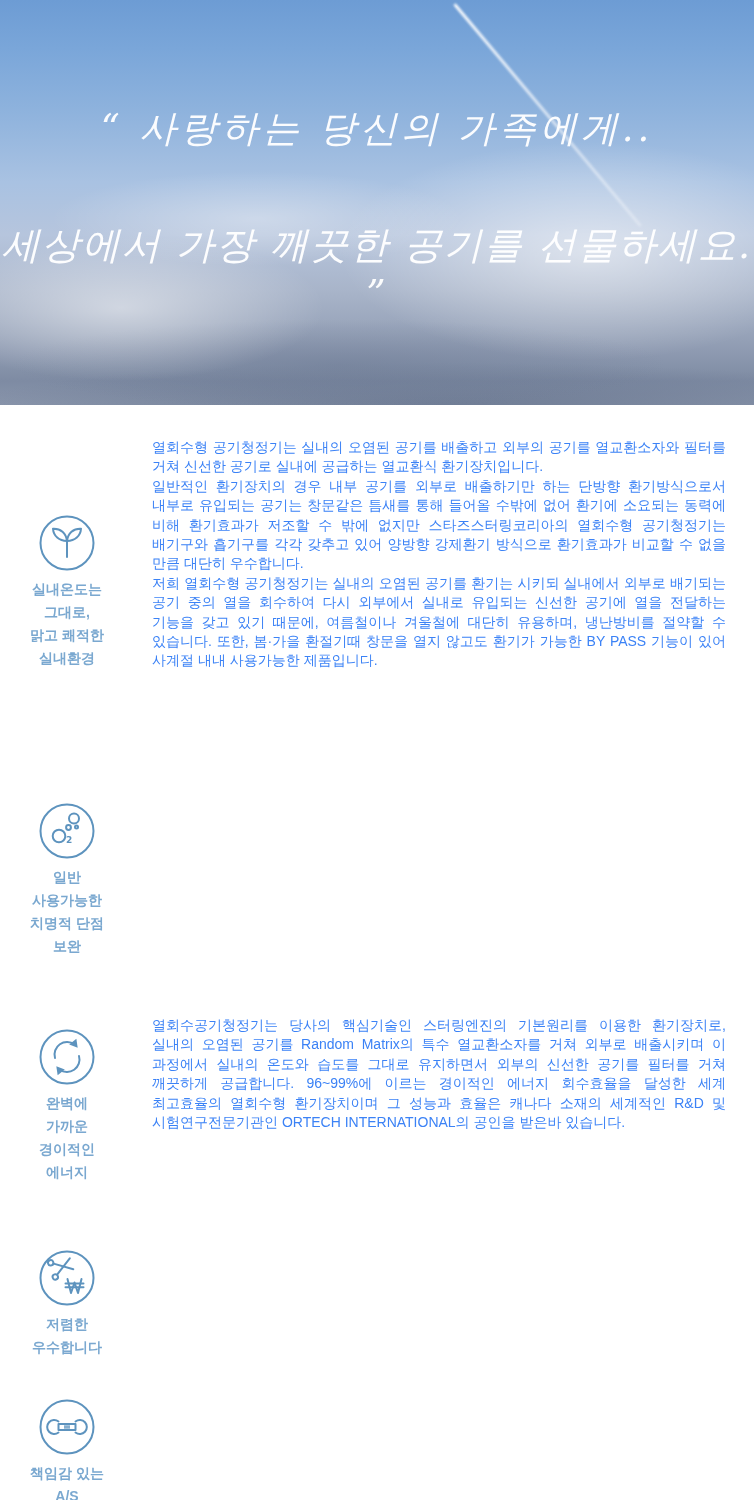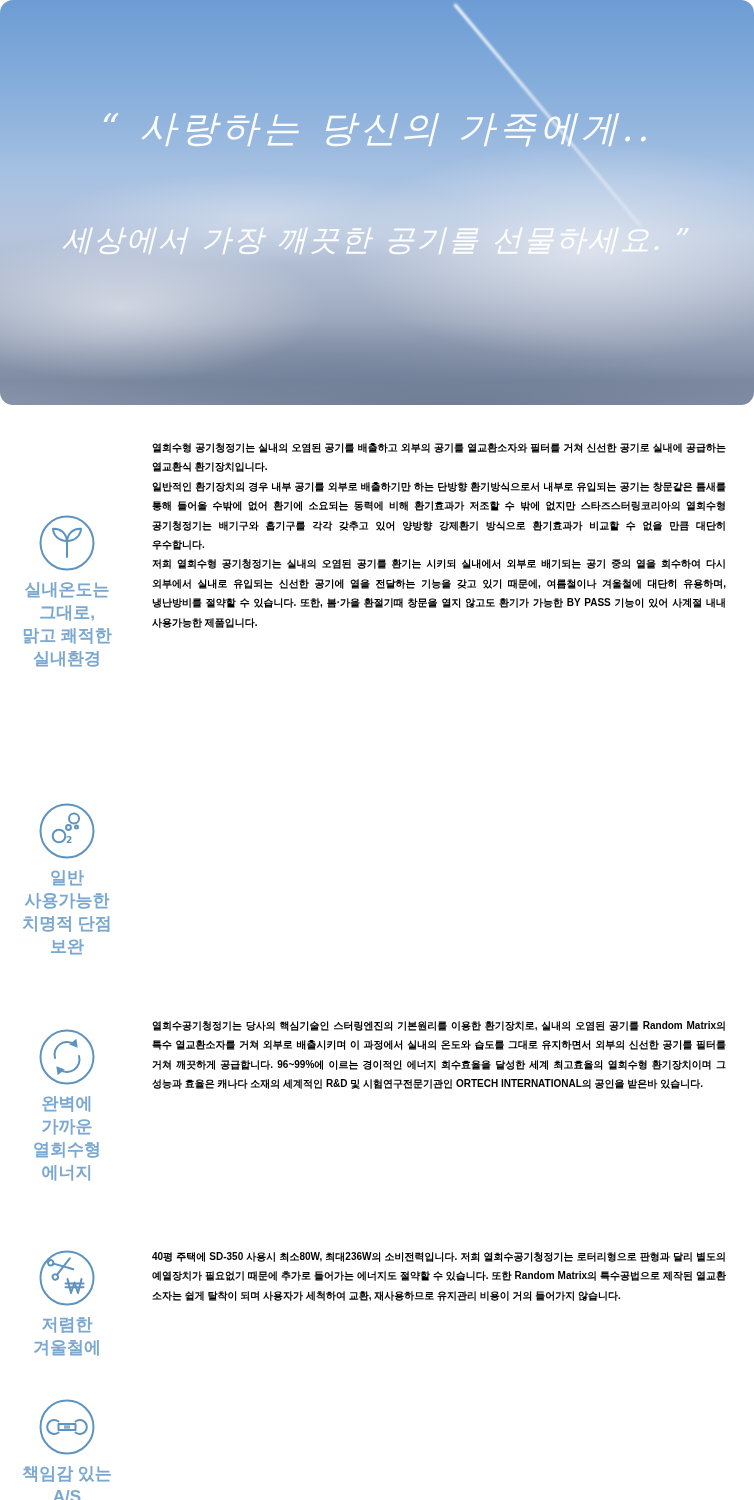--- a/index.html
+++ b/index.html
@@ -12,48 +12,47 @@
   
   .hero {
     position:absolute; top:0; left:0; width:754px; height:405px; overflow:hidden;
     background:
       radial-gradient(55% 45% at 78% 62%, rgba(255,255,255,.55) 0%, rgba(255,255,255,0) 60%),
       radial-gradient(45% 30% at 16% 76%, rgba(255,255,255,.50) 0%, rgba(255,255,255,0) 60%),
       radial-gradient(42% 18% at 34% 54%, rgba(255,255,255,.35) 0%, rgba(255,255,255,0) 65%),
       radial-gradient(62% 16% at 45% 90%, rgba(108,122,148,.50) 0%, rgba(108,122,148,0) 70%),
       radial-gradient(85% 14% at 60% 100%, rgba(92,106,132,.55) 0%, rgba(92,106,132,0) 75%),
       linear-gradient(180deg,#6d9cd4 0%, #7aa6d9 12%, #8fb3dd 28%, #a9c2e2 45%, #b6c5dd 58%, #a8b4c9 72%, #94a0b6 84%, #7e8ba3 94%, #8995ab 100%);
-    border-radius: 13px;
   }
   .contrail {
     position:absolute; left:546px; top:-30px; width:3px; height:290px;
     background:linear-gradient(180deg, rgba(255,255,255,.95), rgba(255,255,255,.30));
     transform:rotate(-40deg); border-radius:3px; filter:blur(1.2px);
   }
   .quote {
     position:absolute; left:0; width:754px; text-align:center;
     color:rgba(255,255,255,.96);
     font-family:"DejaVu Serif","Liberation Serif",serif;
     font-style:italic; font-weight:400;
   }
   .quote-1 { top:104px; font-size:37px; letter-spacing:4px; }
-  .quote-2 { top:220px; font-size:30px; letter-spacing:2px; }
+  .quote-2 { top:220px; font-size:38px; letter-spacing:2px; }
 
   
   .icon-col { position:absolute; left:0; width:134px; text-align:center; }
   .icon-col svg { display:block; margin:0 auto; }
   .icon-label {
     margin-top:6px;
-    font-size:17px; line-height:23px; font-weight:bold;
+    font-size:14px; line-height:23px; font-weight:bold;
     color:#7aa8d0; white-space:pre-line; letter-spacing:0px;
   }
   .body-text {
     position:absolute; left:152px; width:574px;
-    font-size:10px; line-height:19.4px; color:#000000;
-    text-align:justify; white-space:pre-line; word-break:keep-all;font-weight:bold;
+    font-size:14px; line-height:19.4px; color:#3b82f6;
+    text-align:justify; white-space:pre-line; word-break:keep-all;
   }
   .ic { stroke:#5d93be; fill:none; stroke-width:2; stroke-linecap:round; stroke-linejoin:round; }
   .ic-fill { fill:#5d93be; stroke:none; }
   .ic-txt { fill:#5d93be; font-family:"DejaVu Sans","Liberation Sans",sans-serif; font-weight:bold; }
 
   .s1-icon { top:514px; }  .s1-text { top:438px; }
   .s2-icon { top:802px; }  .s2-text { top:832px; }
   .s3-icon { top:1028px; } .s3-text { top:1016px; }
   .s4-icon { top:1249px; } .s4-text { top:1247px; }
   .s5-icon { top:1398px; } .s5-text { top:1424px; }
@@ -103,42 +102,41 @@
   <div class="icon-col s3-icon">
     <svg width="58" height="58" viewBox="0 0 58 58">
       <circle class="ic" cx="29" cy="29" r="26.5"></circle>
       <path class="ic" d="M17,30 A12.5,12.5 0 0 1 36.5,16.5"></path>
       <path class="ic-fill" d="M36.5,10.5 L40.5,18.5 L31.5,18.2 Z" transform="rotate(18 36.5 16.5)"></path>
       <path class="ic" d="M41,28 A12.5,12.5 0 0 1 21.5,41.5"></path>
       <path class="ic-fill" d="M21.5,47.5 L17.5,39.5 L26.5,39.8 Z" transform="rotate(18 21.5 41.5)"></path>
     </svg>
     <div class="icon-label">완벽에
 가까운
-열회수형
+경이적인
 에너지</div>
   </div>
   <div class="body-text s3-text">열회수공기청정기는 당사의 핵심기술인 스터링엔진의 기본원리를 이용한 환기장치로, 실내의 오염된 공기를 Random Matrix의 특수 열교환소자를 거쳐 외부로 배출시키며 이 과정에서 실내의 온도와 습도를 그대로 유지하면서 외부의 신선한 공기를 필터를 거쳐 깨끗하게 공급합니다. 96~99%에 이르는 경이적인 에너지 회수효율을 달성한 세계 최고효율의 열회수형 환기장치이며 그 성능과 효율은 캐나다 소재의 세계적인 R&amp;D 및 시험연구전문기관인 ORTECH INTERNATIONAL의 공인을 받은바 있습니다.</div>
 
   <div class="icon-col s4-icon">
     <svg width="58" height="58" viewBox="0 0 58 58">
       <circle class="ic" cx="29" cy="29" r="26.5"></circle>
       <g transform="rotate(-18 23 18)">
         <path class="ic" d="M17,24 L34,12.5"></path>
         <path class="ic" d="M17,12.5 L34,24"></path>
         <circle class="ic" cx="14.5" cy="25.7" r="2.7"></circle>
         <circle class="ic" cx="14.5" cy="10.8" r="2.7"></circle>
       </g>
       <path class="ic" d="M29.5,30 L33,44 L36.5,33.5 L40,44 L43.5,30"></path>
       <path class="ic" d="M27.5,34.5 L45.5,34.5"></path>
       <path class="ic" d="M27.5,38.2 L45.5,38.2"></path>
     </svg>
     <div class="icon-label">저렴한
-겨울철에</div>
+우수합니다</div>
   </div>
-  <div class="body-text s4-text">40평 주택에 SD-350 사용시 최소80W, 최대236W의 소비전력입니다. 저희 열회수공기청정기는 로터리형으로 판형과 달리 별도의 예열장치가 필요없기 때문에 추가로 들어가는 에너지도 절약할 수 있습니다. 또한 Random Matrix의 특수공법으로 제작된 열교환 소자는 쉽게 탈착이 되며 사용자가 세척하여  교환, 재사용하므로 유지관리 비용이 거의 들어가지 않습니다.</div>
 
   <div class="icon-col s5-icon">
     <svg width="58" height="58" viewBox="0 0 58 58">
       <circle class="ic" cx="29" cy="29" r="26.5"></circle>
       <rect class="ic" x="20.5" y="26" width="17" height="6"></rect>
       <path class="ic" d="M20.5,23.5 A7,7 0 1 0 20.5,34.5"></path>
       <path class="ic" d="M37.5,23.5 A7,7 0 1 1 37.5,34.5"></path>
       <rect class="ic-fill" x="26" y="27.3" width="6" height="3.4" opacity="0.75"></rect>
     </svg>
     <div class="icon-label">책임감 있는

